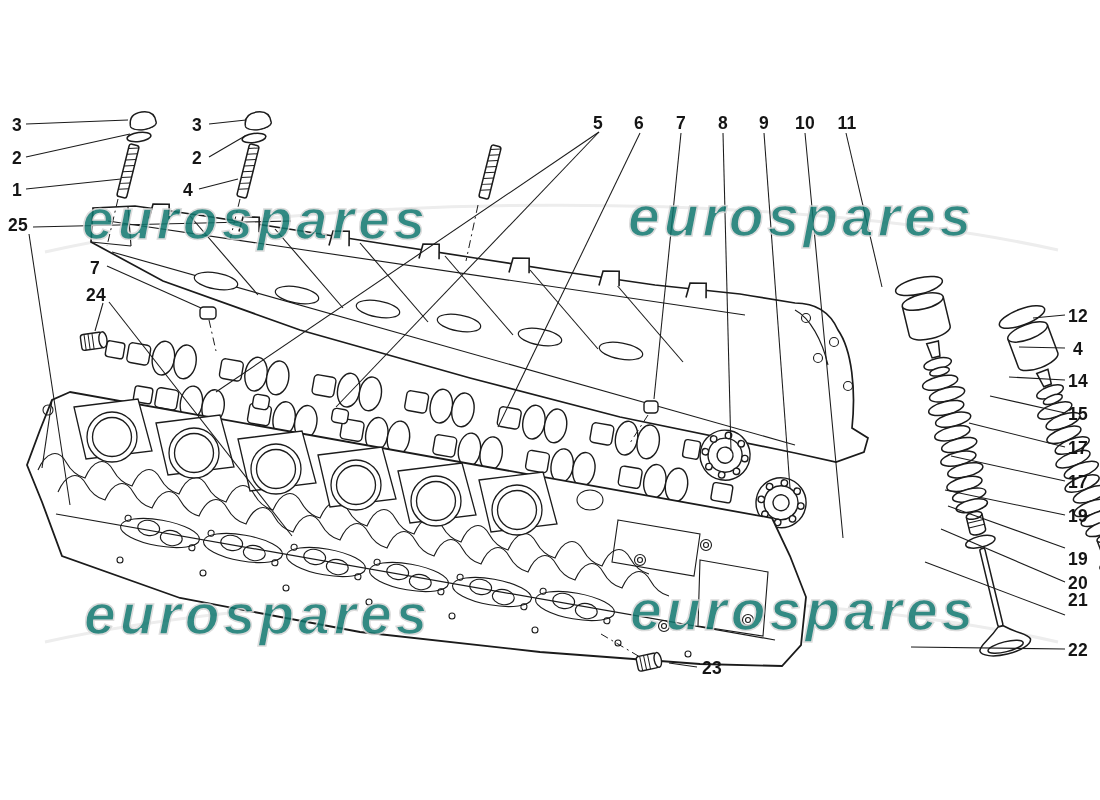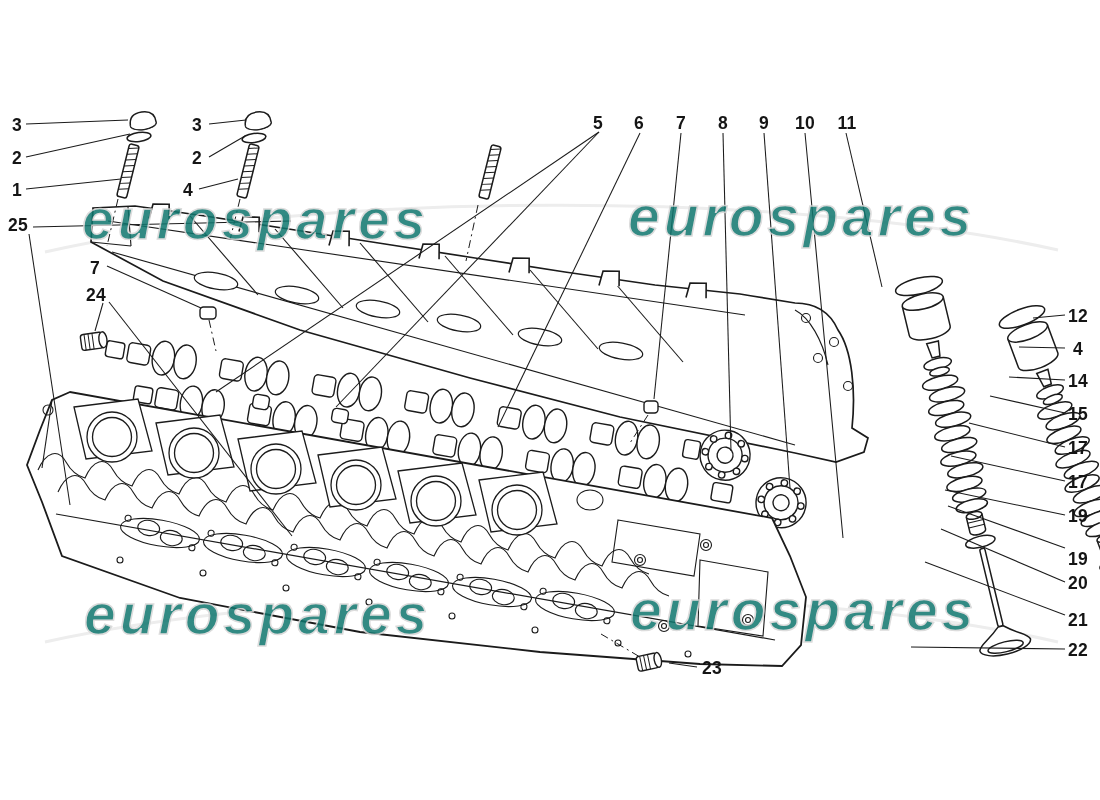--- a/index.html
+++ b/index.html
@@ -331,17 +331,17 @@
   <div class="callout" style="left:847px;top:123px">11</div>
   <div class="callout" style="left:1078px;top:316px">12</div>
   <div class="callout" style="left:1078px;top:349px">4</div>
   <div class="callout" style="left:1078px;top:381px">14</div>
   <div class="callout" style="left:1078px;top:414px">15</div>
   <div class="callout" style="left:1078px;top:448px">17</div>
   <div class="callout" style="left:1078px;top:482px">17</div>
   <div class="callout" style="left:1078px;top:516px">19</div>
   <div class="callout" style="left:1078px;top:559px">19</div>
   <div class="callout" style="left:1078px;top:583px">20</div>
-  <div class="callout" style="left:1078px;top:620px">21</div>
+  <div class="callout" style="left:1078px;top:600px">21</div>
   <div class="callout" style="left:1078px;top:650px">22</div>
   <div class="callout" style="left:712px;top:668px">23</div>
 
 </div>
 
 </body></html>

